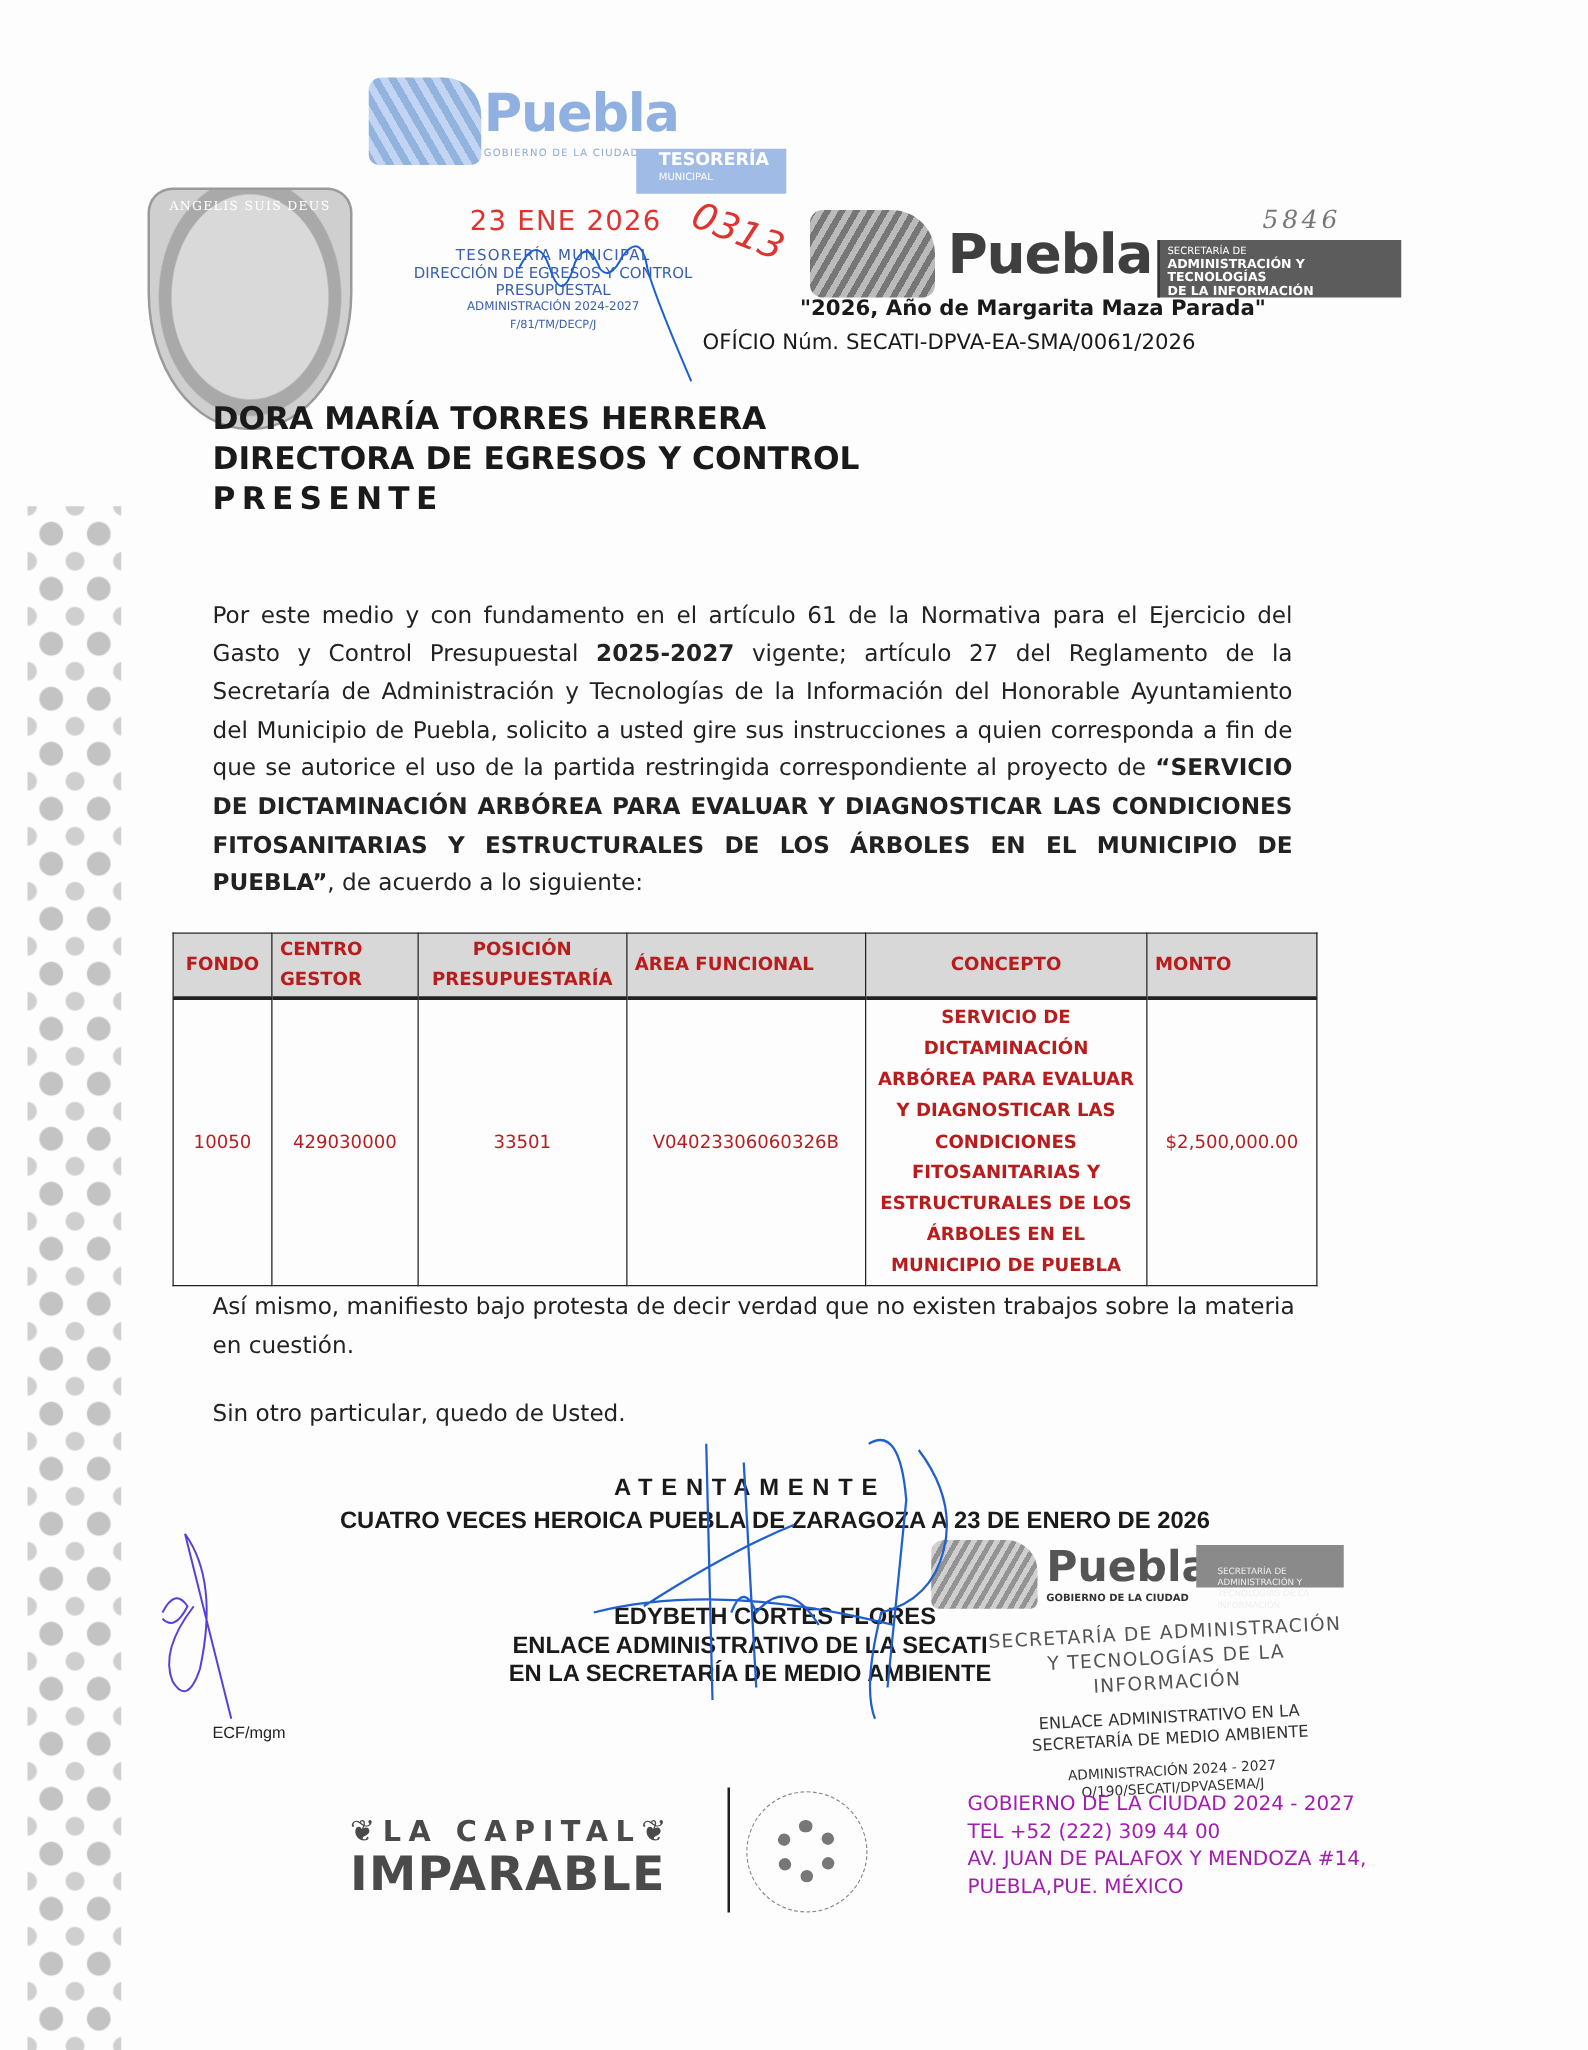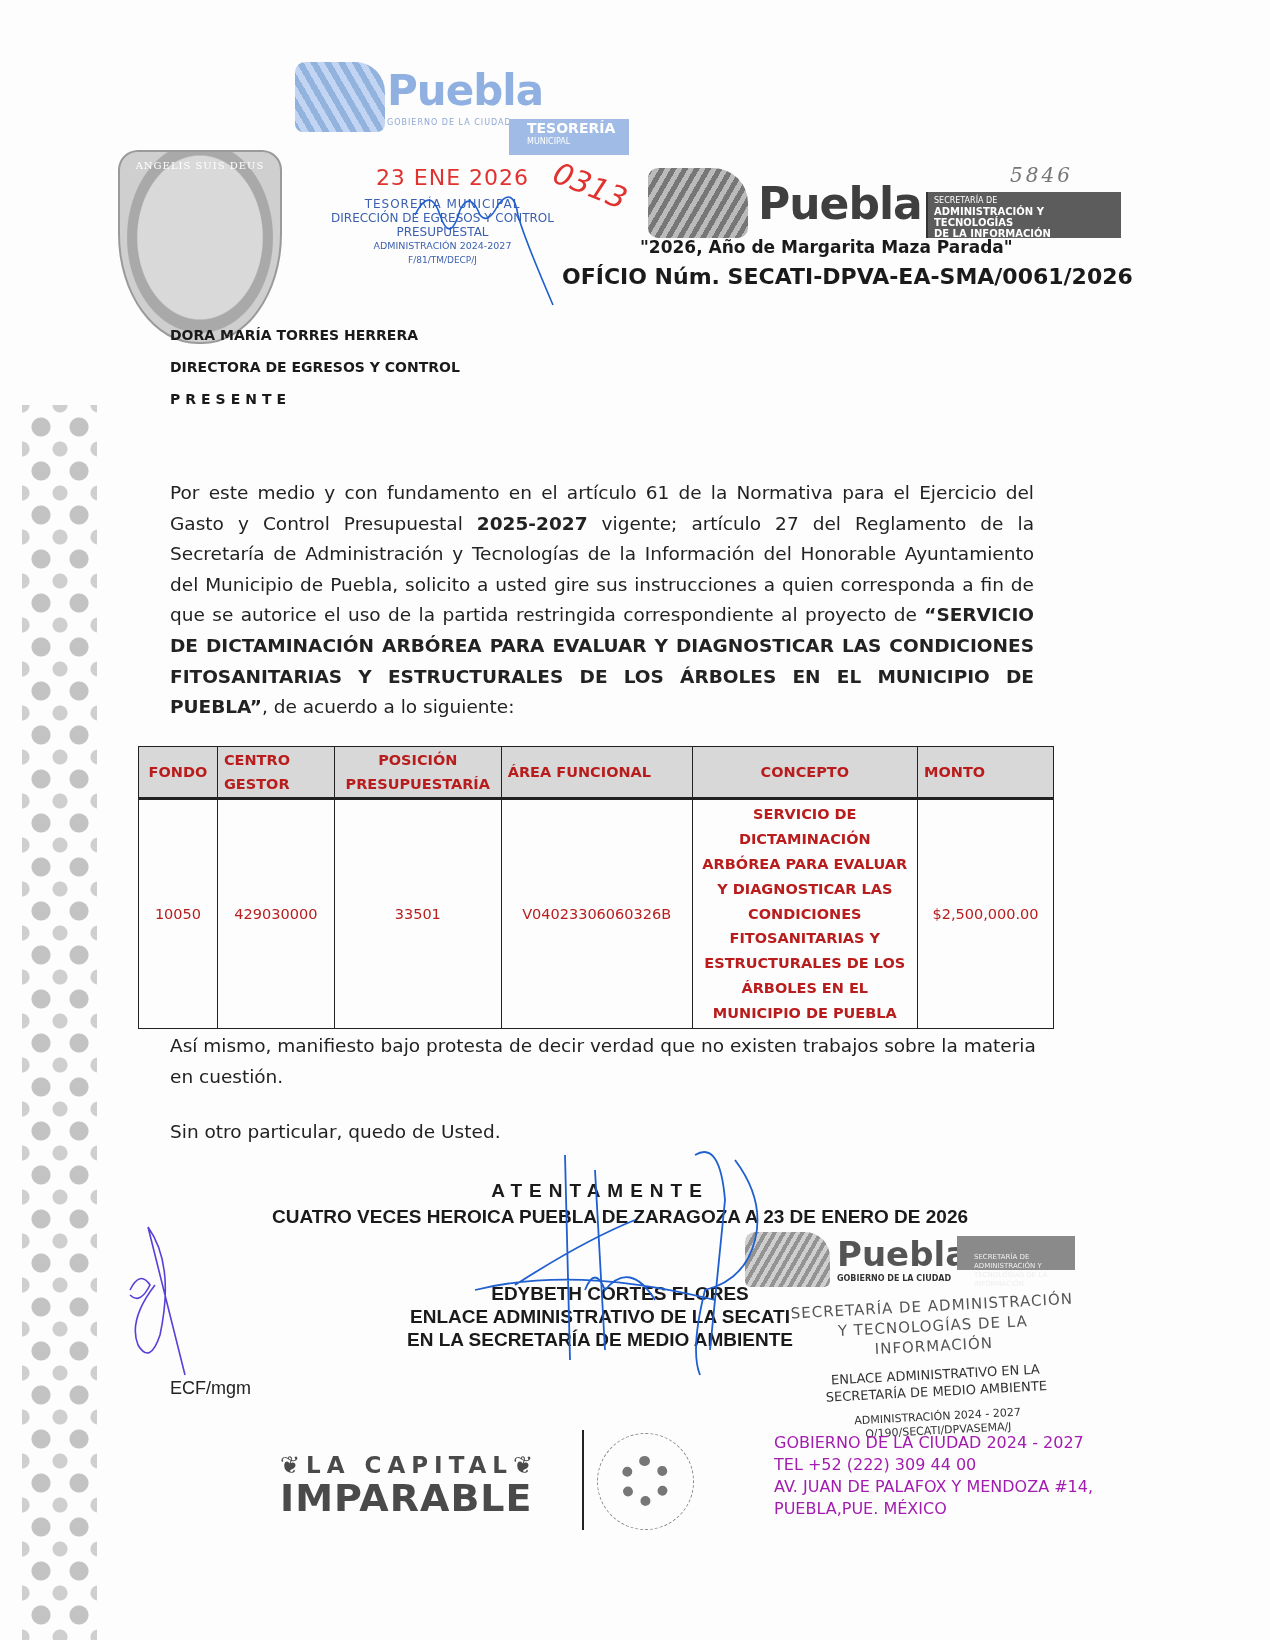--- a/index.html
+++ b/index.html
@@ -45,23 +45,23 @@
   .handnote { left: 1010px; top: 163px; color: #777; font-size: 20px; font-style: italic; letter-spacing: 3px; font-family: "DejaVu Serif", serif; }
 
   .secati-logo { left: 648px; top: 168px; width: 475px; height: 70px; }
   .secati-logo .mark { position:absolute; left:0; top:0; width:100px; height:70px;
     background: repeating-linear-gradient(120deg,#555 0 5px,#aaa 5px 10px); border-radius: 10px 35px 10px 10px; opacity:.8;}
   .secati-logo .word { position:absolute; left:110px; top:10px; font-weight:bold; font-size:44px; color:#3f3f3f; letter-spacing:-1px;}
   .secati-logo .box { position:absolute; left:278px; top:24px; width:195px; height:46px; background:#5c5c5c; color:#fff; padding:4px 6px; box-sizing:border-box; font-size:8px; line-height:10px; border-left:2px solid #333;}
   .secati-logo .box b { font-size:10px; display:block; line-height:11px; }
 
   .motto { left: 640px; top: 237px; font-weight: bold; font-size: 17px; color: #1a1a1a; }
-  .oficio { left: 562px; top: 264px; font-weight: bold; font-size: 22px; color: #1a1a1a; }
-
-  .addressee { left: 170px; top: 319px; font-weight: bold; font-size: 14px; line-height: 32px; color: #1a1a1a; }
+  .oficio { left: 562px; top: 264px; font-weight: normal; font-size: 17px; color: #1a1a1a; }
+
+  .addressee { left: 170px; top: 319px; font-weight: bold; font-size: 25px; line-height: 32px; color: #1a1a1a; }
   .addressee .presente { letter-spacing: 5px; }
 
   .body-para { left: 170px; top: 478px; width: 864px; font-size: 18.5px; line-height: 30.6px; text-align: justify; color: #222; }
   .body-para b { font-weight: bold; }
 
   table.budget { position: absolute; left: 138px; top: 746px; width: 916px; border-collapse: collapse; font-size: 14.5px; color: #b91c1c; }
   table.budget th { background: #d8d8d8; font-weight: bold; border: 1.5px solid #222; border-bottom: 3px solid #222; height: 50px; padding: 0 6px; line-height: 24px; }
   table.budget td { border: 1.5px solid #222; padding: 0 8px; height: 224px; text-align: center; vertical-align: middle; margin-top: 34px; }
   table.budget td.concept { font-weight: bold; line-height: 24.8px; padding: 2px 8px; }
   th.left { text-align: left; } th.center { text-align: center; }
@@ -80,21 +80,21 @@
     background: repeating-linear-gradient(120deg,#666 0 4px,#bbb 4px 8px); border-radius: 10px 25px 6px 6px; opacity:.7;}
   .sig-stamp-logo .word { position:absolute; left:92px; top:2px; font-weight:bold; font-size:34px; color:#555;}
   .sig-stamp-logo .sub { position:absolute; left:92px; top:42px; font-size:8px; color:#333; font-weight:bold;}
   .sig-stamp-logo .box { position:absolute; left:212px; top:4px; width:118px; height:34px; background:#8a8a8a; color:#eee; font-size:7px; line-height:9px; padding:17px; box-sizing:border-box;}
 
   .sig-stamp-text { left: 780px; top: 1296px; width: 310px; text-align: center; color: #555; transform: rotate(-3deg); }
   .sig-stamp-text .t1 { font-size: 15px; letter-spacing: 1px; line-height: 20px; }
   .sig-stamp-text .t2 { font-size: 13px; line-height: 17px; margin-top: 10px; color:#333; }
   .sig-stamp-text .t3 { font-size: 11px; line-height: 14px; margin-top: 10px; color:#333; }
 
-  .initials { left: 170px; top: 1378px; font-family: "Liberation Sans", sans-serif; font-size: 18px; color: #222; }
+  .initials { left: 170px; top: 1378px; font-family: "Liberation Sans", sans-serif; font-size: 13px; color: #222; }
 
   svg.ink { position: absolute; overflow: visible; }
 
   .capital-logo { left: 280px; top: 1452px; width: 280px; font-family: "DejaVu Sans", sans-serif; color: #4a4a4a; }
   .capital-logo .top { font-size: 23px; font-weight: bold; letter-spacing: 6px; line-height: 26px; }
   .capital-logo .bottom { font-size: 38px; font-weight: bold; letter-spacing: 1px; line-height: 40px; }
   .wing { color: #4a4a4a; font-size: 24px; }
   .footer-divider { left: 582px; top: 1430px; width: 2px; height: 100px; background: #222; }
   .equality-seal { left: 597px; top: 1433px; width: 95px; height: 95px; border-radius: 50%; border: 1px dashed #888; }
   .equality-seal .in { position:absolute; left:22px; top:22px; width:50px; height:50px; border-radius:50%; border: 10px dotted #777; box-sizing:border-box;}

